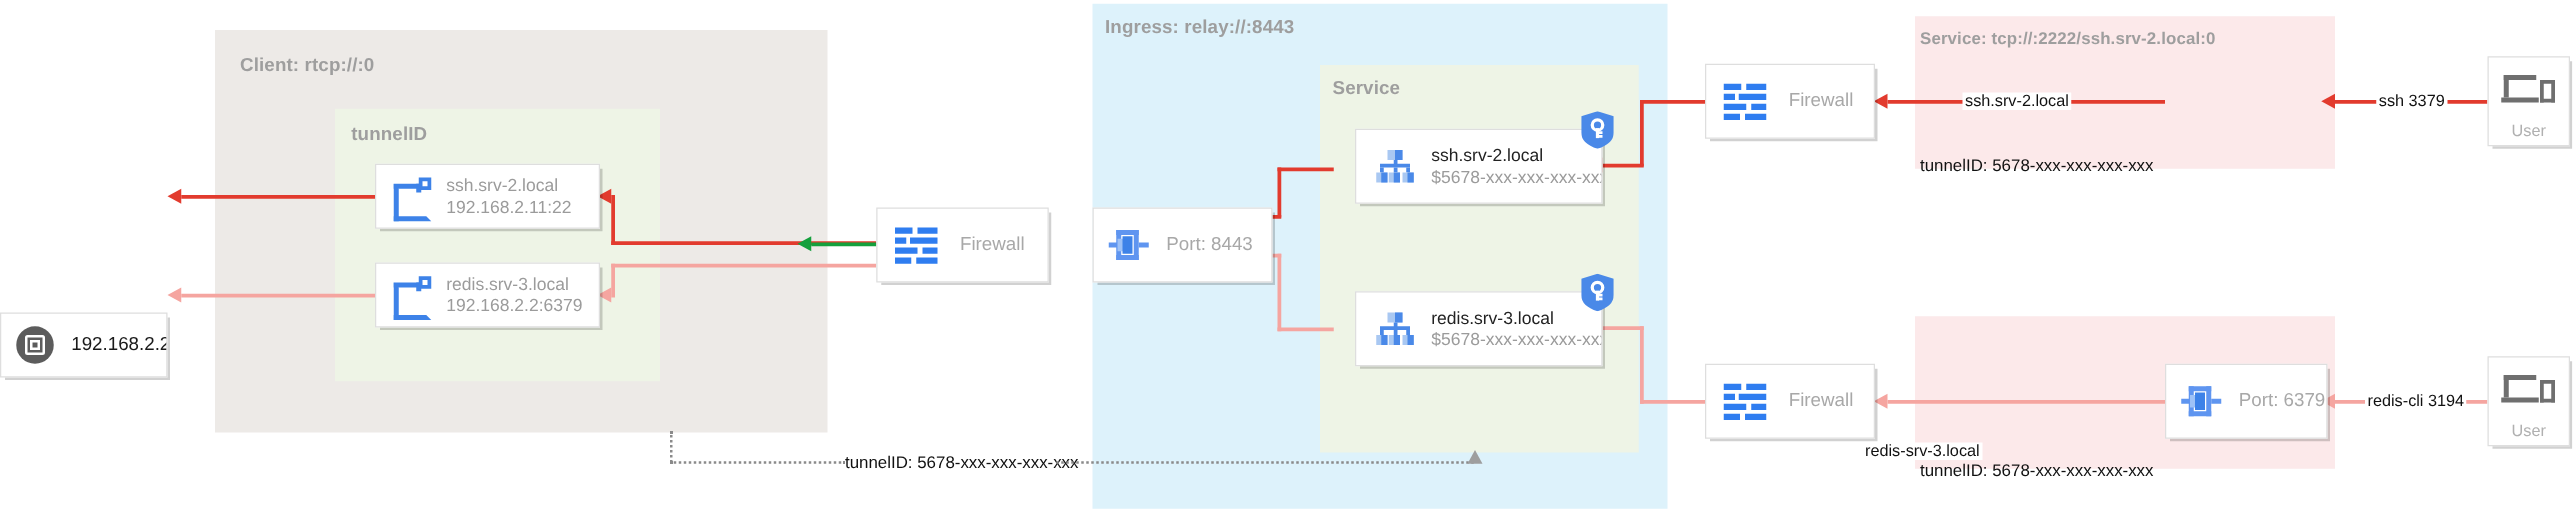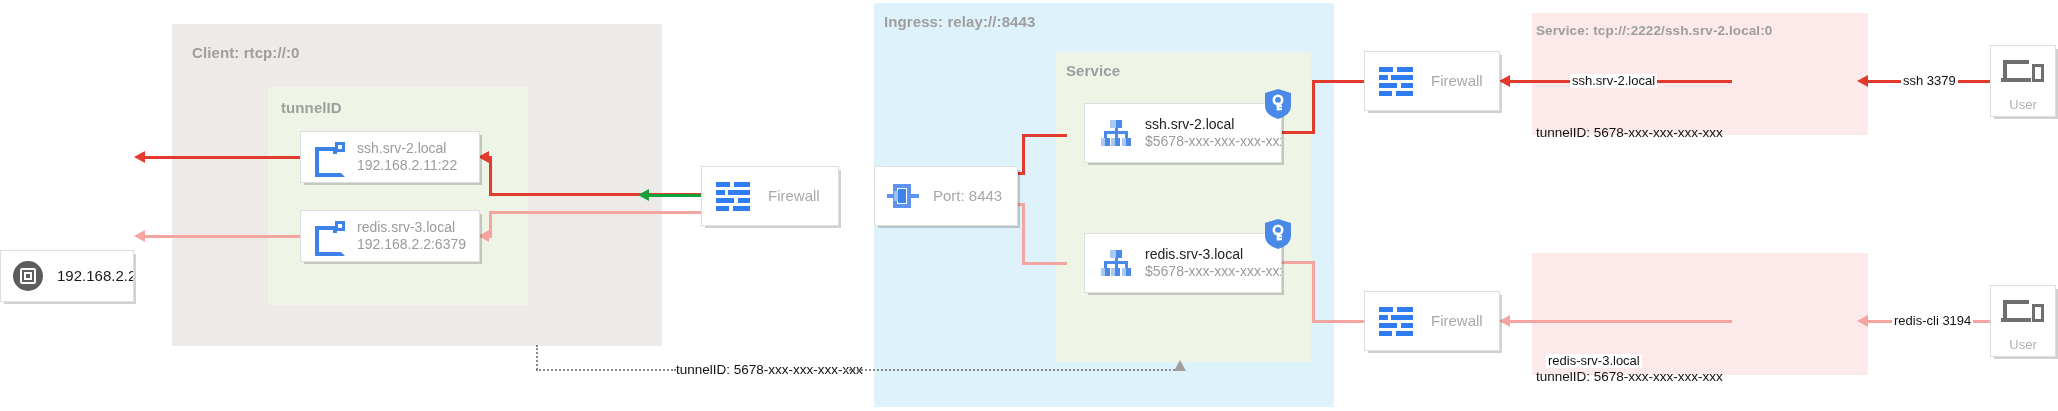--- a/index.html
+++ b/index.html
@@ -177,21 +177,21 @@
   <div class="seg" style="left:1510px;top:80px;width:222px;height:3px;"></div>
   <div class="arw l" style="left:1499px;top:75px;"></div>
   <div class="edge-lbl" style="left:1570px;top:74px;">ssh.srv-2.local</div>
 
   <div class="seg" style="left:1868px;top:80px;width:122px;height:3px;"></div>
   <div class="arw l" style="left:1857px;top:75px;"></div>
   <div class="edge-lbl" style="left:1901px;top:74px;">ssh 3379</div>
 
   <div class="seg pale" style="left:1510px;top:320px;width:222px;height:3px;"></div>
   <div class="arw l pale" style="left:1499px;top:315px;"></div>
-  <div class="edge-lbl" style="left:1546px;top:314px;margin-top:40px;">redis-srv-3.local</div>
+  <div class="edge-lbl" style="left:1490px;top:314px;margin-top:40px;">redis-srv-3.local</div>
 
   <div class="seg pale" style="left:1868px;top:320px;width:122px;height:3px;"></div>
   <div class="arw l pale" style="left:1857px;top:315px;"></div>
   <div class="edge-lbl" style="left:1892px;top:314px;">redis-cli 3194</div>
 
   <div class="dotsv" style="left:536px;top:345px;height:25px;"></div>
   <div class="dots" style="left:536px;top:369px;width:140px;"></div>
   <div class="tunnel" style="left:676px;top:362px;">tunnelID: 5678-xxx-xxx-xxx-xxx</div>
   <div class="dots" style="left:845px;top:369px;width:334px;"></div>
   <div class="arw u" style="left:1174px;top:360px;"></div>
@@ -381,20 +381,37 @@
           <i style="left:22px;top:16px;width:12px;"></i>
         <i style="left:0;top:24px;width:13px;"></i>
           <i style="left:17px;top:24px;width:17px;"></i>
       </span>
     </span>
     <span class="txt" style="margin-left:18px;">
       <span class="lbl-grey">Firewall</span>
     </span>
   </div>
 
+  <div class="node" style="left:1732px;top:291px;width:130px;height:60px;">
+    <span class="ic" style="margin-left:12px;">
+      <span class="ic-port">
+        <i class="pinL"></i>
+          <i class="pinR"></i>
+          <i class="frameL"></i>
+          <i class="frameT"></i>
+        <i class="frameB"></i>
+          <i class="frameR"></i>
+          <i class="core2"></i>
+          <i class="core"></i>
+      </span>
+    </span>
+    <span class="txt" style="margin-left:14px;">
+      <span class="lbl-grey">Port: 6379</span>
+    </span>
+  </div>
 
   <div class="node" style="left:1990px;top:285px;width:66px;height:72px;display:block;">
     <span class="ic" style="display:block;margin:10px auto 0;width:44px;">
       <span class="ic-user"><i class="ltop"></i><i class="lleft"></i><i class="lbot"></i>
         <i class="ptop"></i><i class="pl"></i><i class="pr"></i><i class="pb"></i></span>
     </span>
     <span class="usr-cap">User</span>
   </div>
 
 </div>

